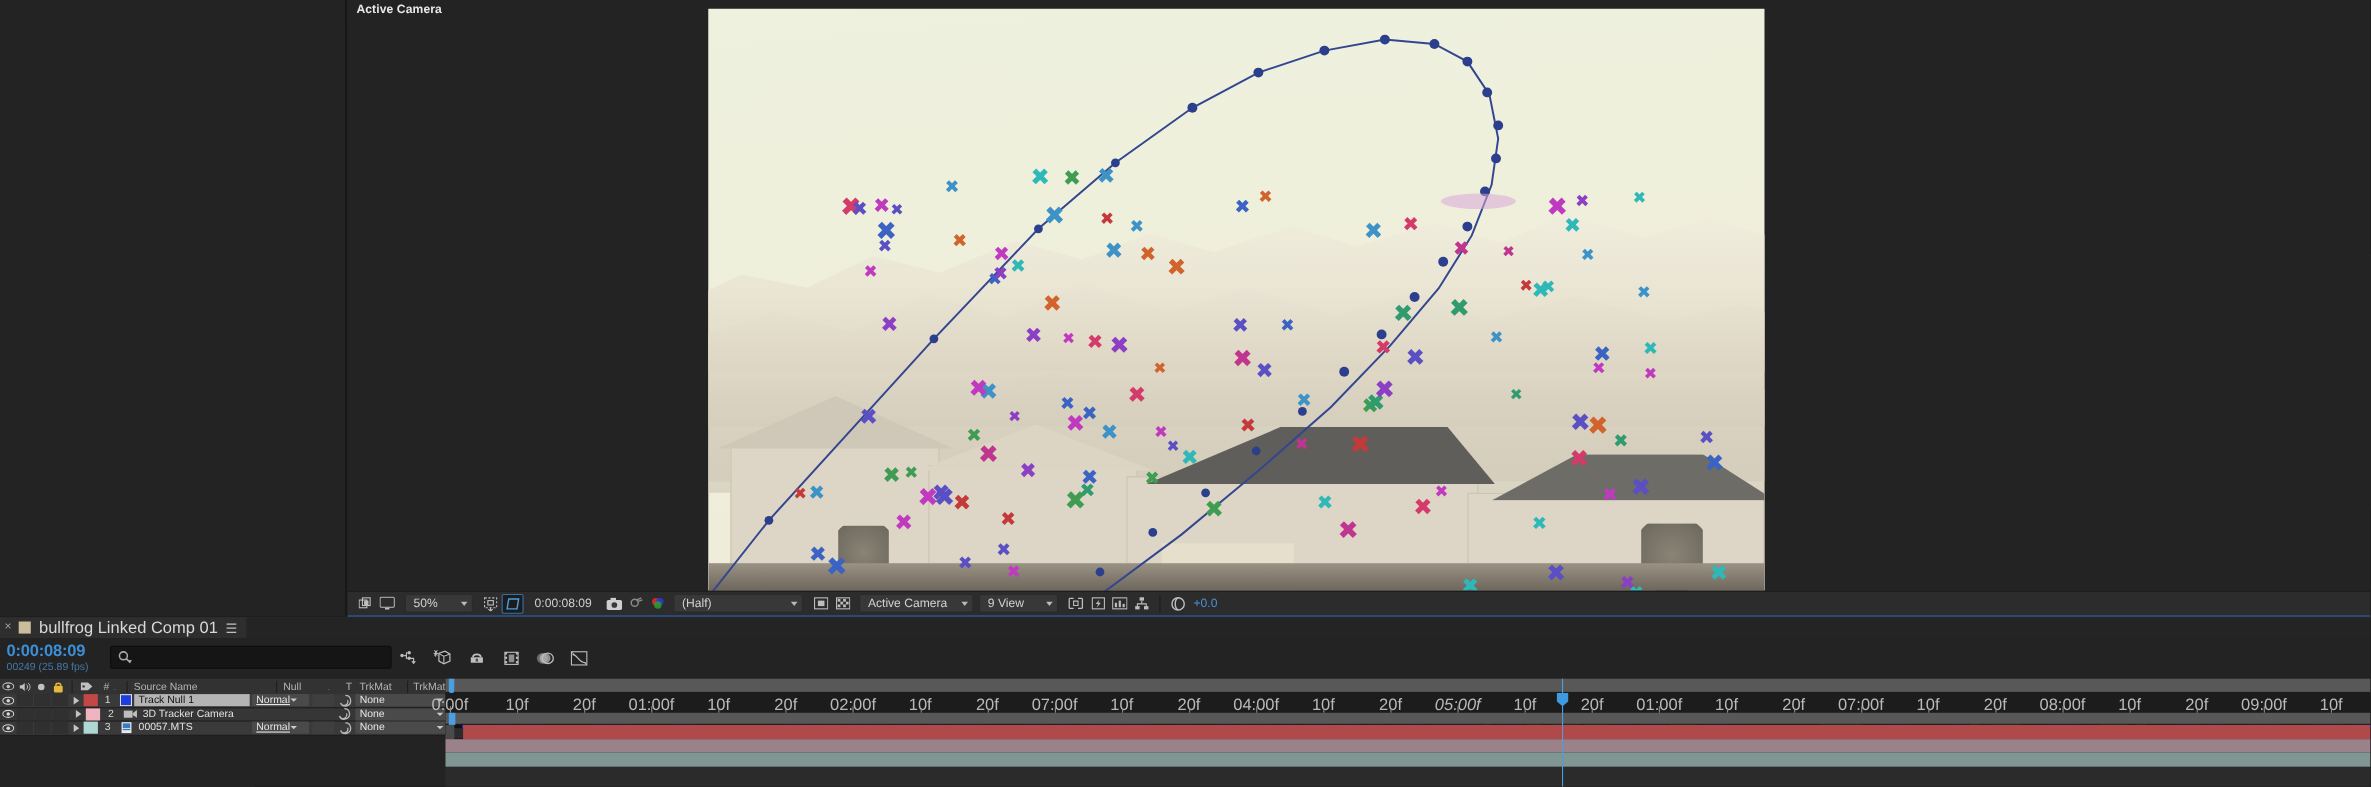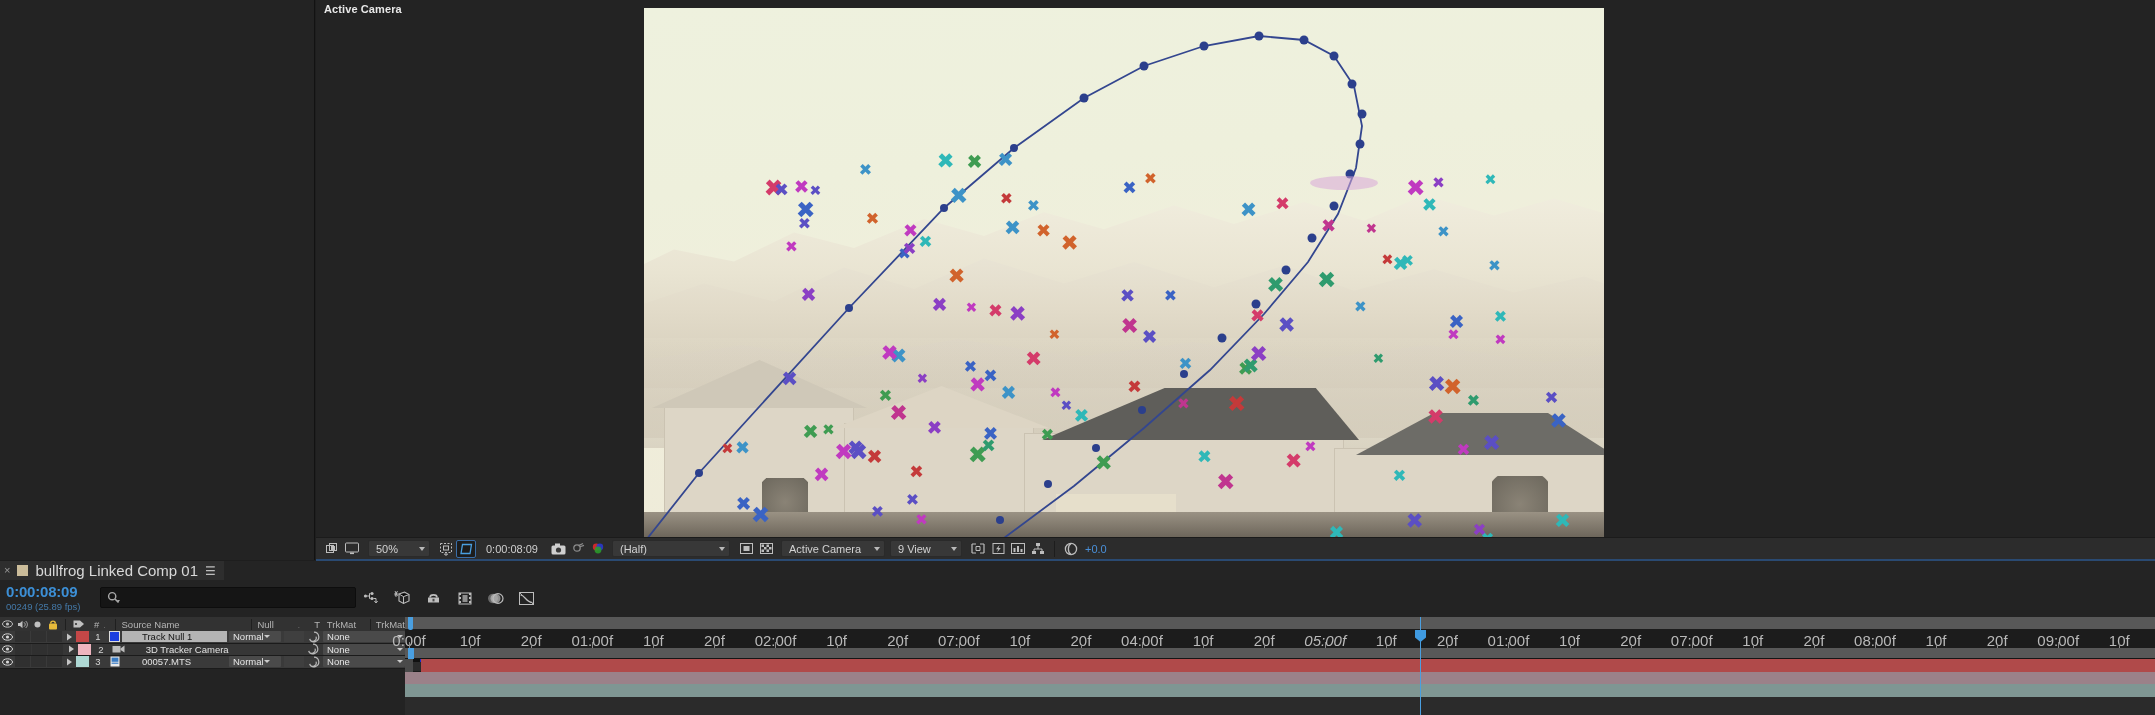--- a/index.html
+++ b/index.html
@@ -204,29 +204,29 @@
     background: #3a3a3a; font-size: 9.5px; color: #e0e0e0;
   }
   .lrow.alt { background: #363636; }
   .cell-eye { width: 16px; display:flex; align-items:center; justify-content:center; cursor:pointer;}
   .cell-blank { width: 16px; height: 11px; background: #303030; margin-right:1px;}
   .cell-tri { width: 14px; display:flex; align-items:center; justify-content:center; cursor:pointer;}
   .cell-color { width: 14px; height: 11px; cursor:pointer;}
   .cell-num { width: 20px; text-align: center; color: #d6d6d6; }
   .cell-icon { width: 16px; display:flex; align-items:center; justify-content:center; }
   .cell-name {
-    flex: 0 0 105px; padding-left: 20px; white-space: nowrap; overflow: hidden;
+    flex: 0 0 105px; padding-left: 4px; white-space: nowrap; overflow: hidden;
     color: #111; cursor: pointer;
   }
   .cell-name.sel { background: #b4b4b4; color: #141414; }
   .cell-name.unsel { color: #e2e2e2; background: transparent; }
   .cell-mode {
     flex: 0 0 52px; height: 11px; background: #4a4a4a; border-radius: 1px;
     display: flex; align-items: center; justify-content: flex-start;
-    padding: 0 2px 0 4px; color: #e6e6e6; cursor: pointer; margin-left: 2px;
+    padding: 0 2px 0 4px; color: #e6e6e6; cursor: pointer; margin-left: 2px; text-decoration: underline;
   }
   .cell-mode-empty { flex: 0 0 52px; }
   .cell-t { width: 22px; height: 11px; background: #3f3f3f; margin-left: 3px; }
   .cell-t-empty { width: 22px; }
   .cell-parent-ic { width: 20px; display:flex; align-items:center; justify-content:center; }
   .cell-parent {
     flex: 0 0 82px; height: 11px; background: #4a4a4a; border-radius: 1px;
     display: flex; align-items: center; justify-content: space-between;
     padding: 0 2px 0 4px; color: #e6e6e6; cursor: pointer;
   }

